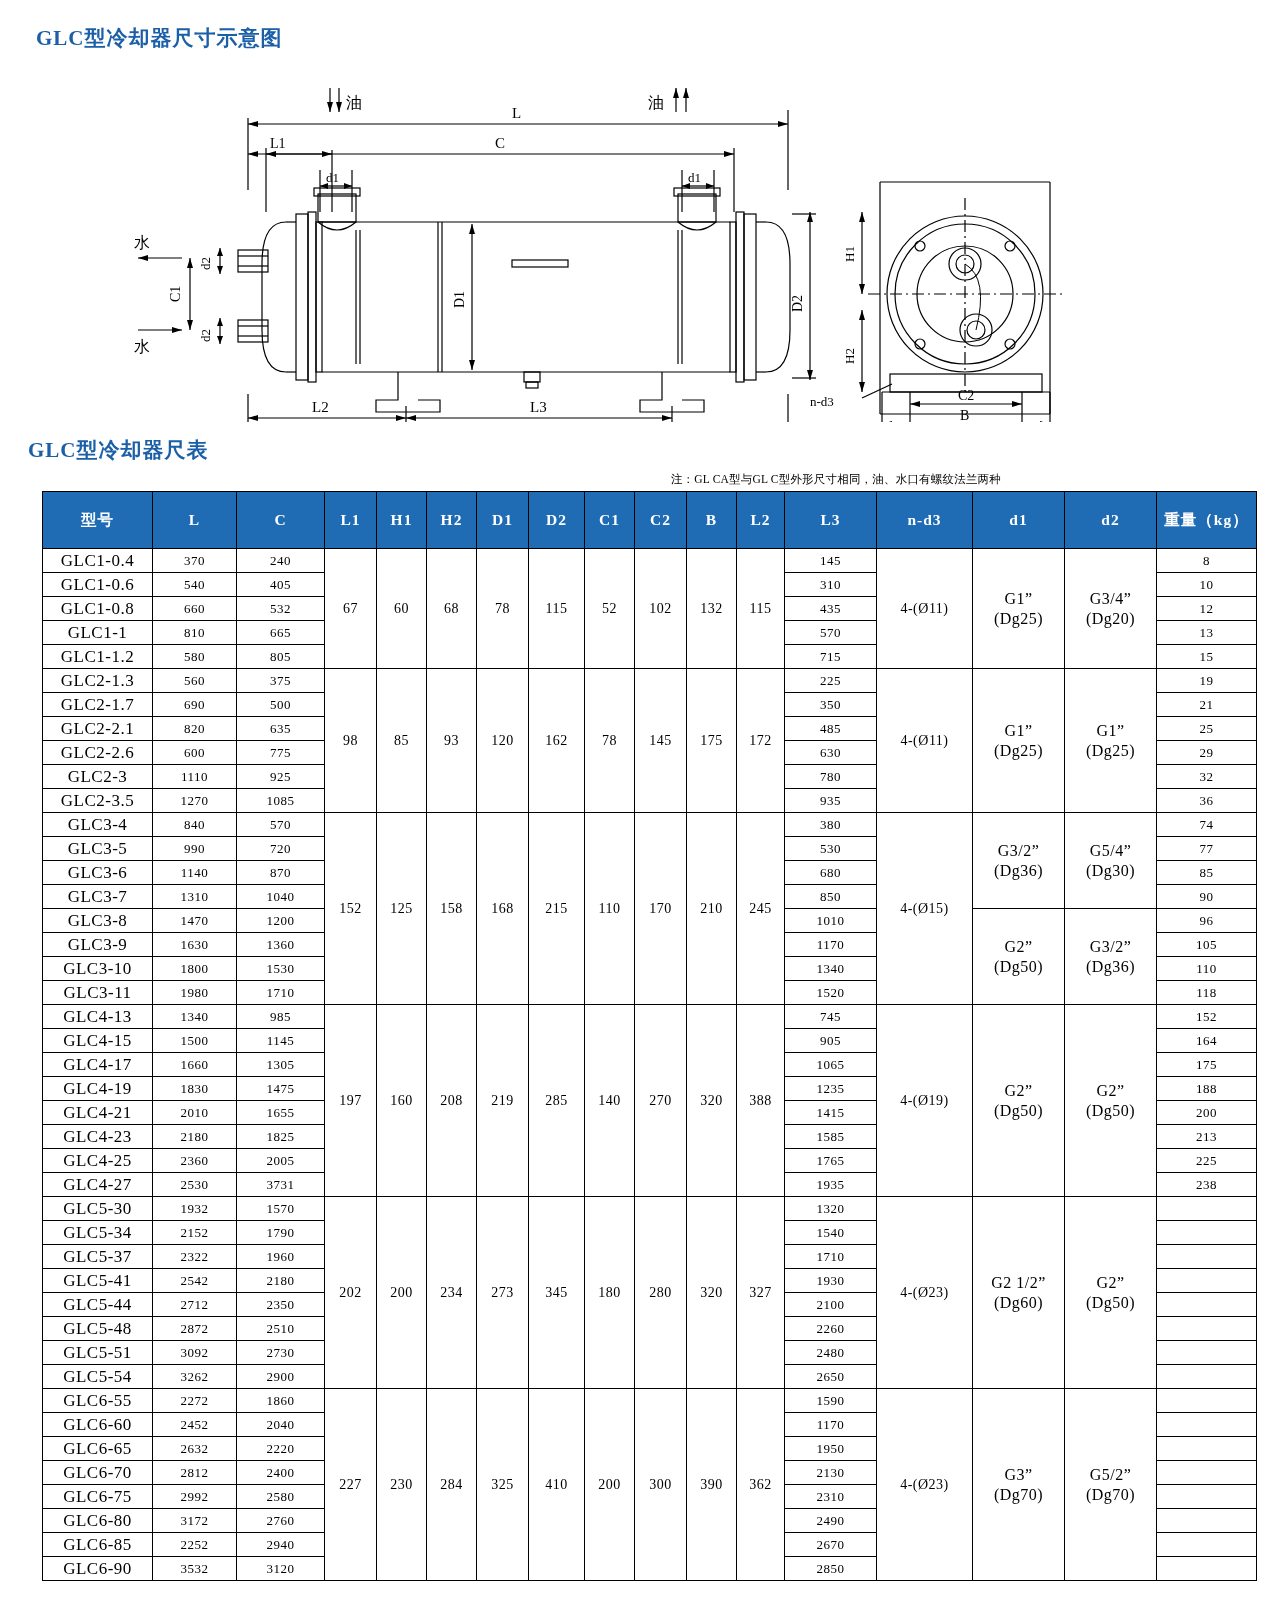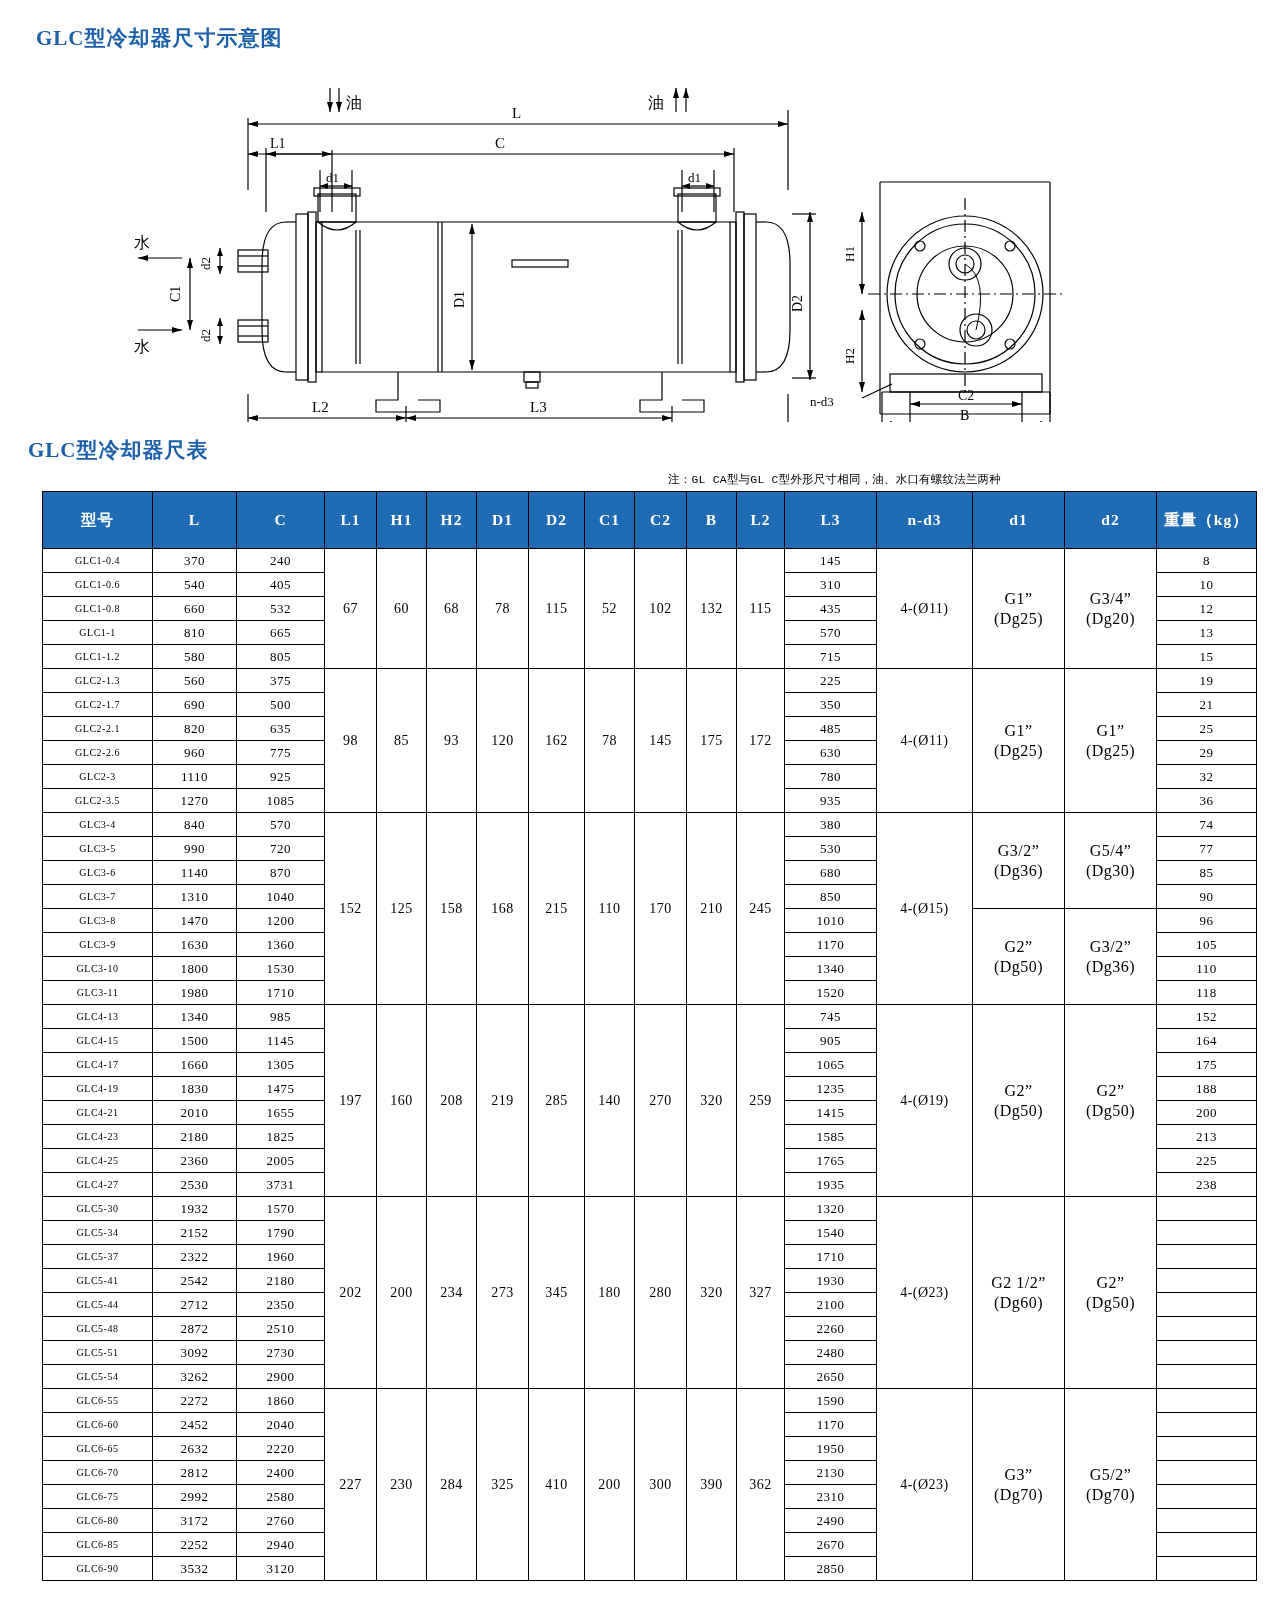--- a/index.html
+++ b/index.html
@@ -39,21 +39,21 @@
     height: 360px;
   }
   .diagram svg { display: block; }
 
   
   .note {
     position: absolute;
     right: 44px;
     top: 472px;
     font-size: 11.5px;
-    font-family: Liberation Mono, monospace;
+    font-family: Liberation Serif, serif;
     color: #000;
     letter-spacing: 0.2px;
   }
 
   
   .table-wrap {
     position: absolute;
     left: 42px;
     top: 491px;
     width: 1193px;
@@ -75,21 +75,21 @@
   }
   table.spec thead th {
     background: #1f6cb5;
     color: #fff;
     font-weight: bold;
     height: 56px;
     font-size: 15.5px;
     letter-spacing: 1px;
   }
   table.spec td.model {
-    font-size: 10px;
+    font-size: 17px;
     letter-spacing: 0.5px;
   }
   table.spec td.merged {
     font-size: 14px;
   }
   table.spec td.thread {
     font-size: 16px;
     line-height: 1.25;
   }
 </style>
@@ -415,21 +415,21 @@
           </tr>
           <tr>
             <td class="model">GLC2-2.1</td>
             <td>820</td>
             <td>635</td>
             <td>485</td>
             <td>25</td>
           </tr>
           <tr>
             <td class="model">GLC2-2.6</td>
-            <td>960</td>
+            <td>600</td>
             <td>775</td>
             <td>630</td>
             <td>29</td>
           </tr>
           <tr>
             <td class="model">GLC2-3</td>
             <td>1110</td>
             <td>925</td>
             <td>780</td>
             <td>32</td>
@@ -516,21 +516,21 @@
             <td>1340</td>
             <td>985</td>
             <td class="merged" rowspan="8">197</td>
             <td class="merged" rowspan="8">160</td>
             <td class="merged" rowspan="8">208</td>
             <td class="merged" rowspan="8">219</td>
             <td class="merged" rowspan="8">285</td>
             <td class="merged" rowspan="8">140</td>
             <td class="merged" rowspan="8">270</td>
             <td class="merged" rowspan="8">320</td>
-            <td class="merged" rowspan="8">259</td>
+            <td class="merged" rowspan="8">388</td>
             <td>745</td>
             <td class="merged" rowspan="8">4-(Ø19)</td>
             <td class="thread" rowspan="8">G2”<br>(Dg50)</td>
             <td class="thread" rowspan="8">G2”<br>(Dg50)</td>
             <td>152</td>
           </tr>
           <tr>
             <td class="model">GLC4-15</td>
             <td>1500</td>
             <td>1145</td>

